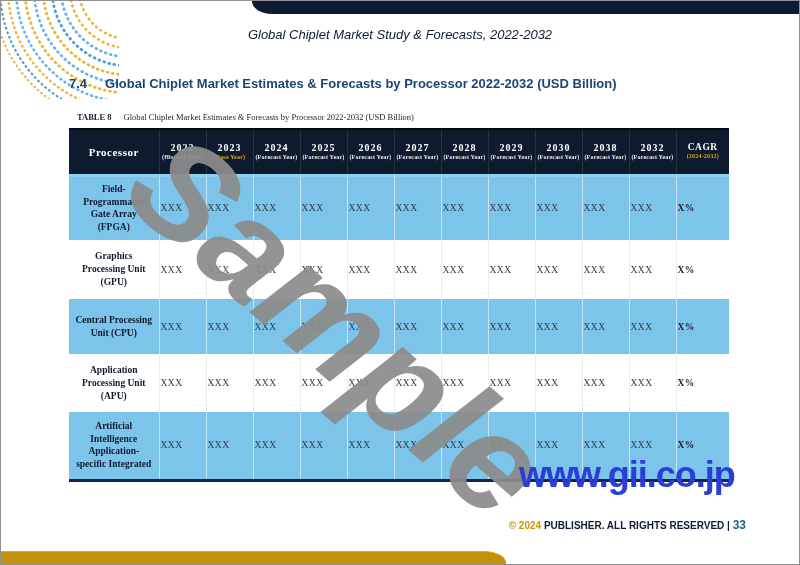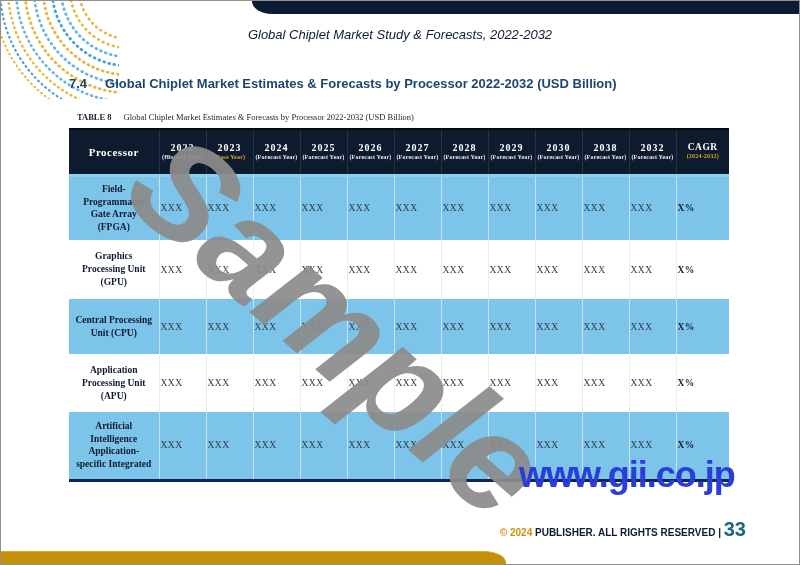--- a/index.html
+++ b/index.html
@@ -78,21 +78,21 @@
   .wm-site{
     position:absolute;top:456px;left:518px;z-index:7;
     font-size:36px;font-weight:bold;color:#2a3dd8;letter-spacing:-1px;
     line-height:1;white-space:nowrap;
   }
   .copyright{
     position:absolute;top:517px;right:53px;z-index:4;
     font-size:10px;font-weight:bold;color:#0e1c33;white-space:nowrap;
   }
   .copyright .c-prefix{color:#cd9005;}
-  .copyright .c-page{font-size:20px;color:#1c6583;}
+  .copyright .c-page{font-size:12px;color:#1c6583;}
 </style>
 </head>
 <body>
 
 <div class="page">
 
   <svg class="dots" width="118" height="98" viewBox="0 0 118 98">
     <g fill="none" stroke-linecap="round">
       <circle cx="128" cy="-12" r="50" stroke="#e6b73c" stroke-width="2.6" stroke-dasharray="0.8 4.6"></circle>
       <circle cx="128" cy="-12" r="59" stroke="#e6b73c" stroke-width="2.6" stroke-dasharray="0.8 4.6"></circle>

